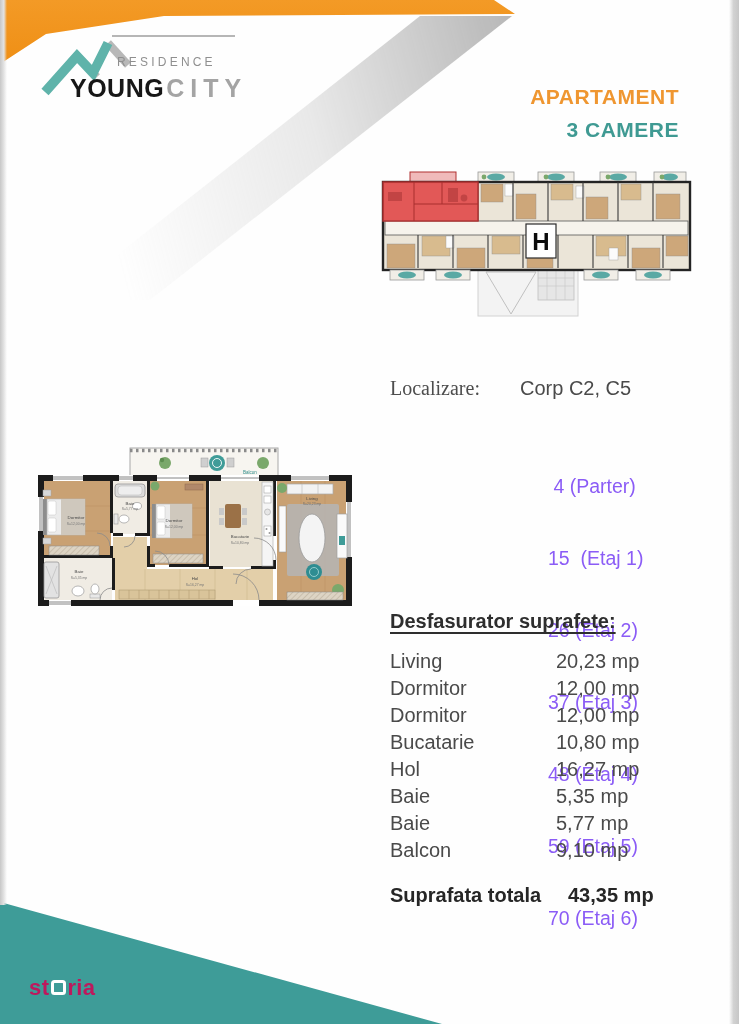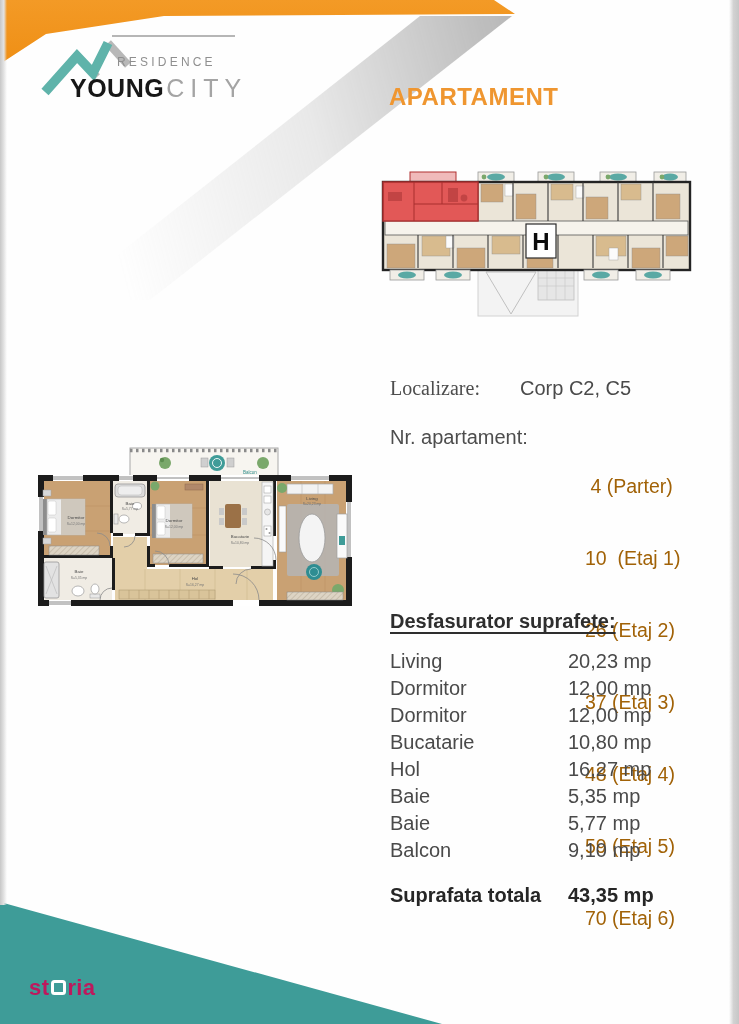--- a/index.html
+++ b/index.html
@@ -34,40 +34,40 @@
     background:#3e9c98;
     clip-path:polygon(0 2px,442px 124px,0 124px);
   }
   
   .brand{position:absolute;left:0;top:0;width:260px;height:140px;z-index:21;}
   .brand svg{position:absolute;left:26px;top:32px;}
   .brand .topline{position:absolute;left:112px;top:35px;width:123px;height:2px;background:#b6b6b6;}
   .brand .residence{position:absolute;left:117px;top:55px;font-size:12px;letter-spacing:3.2px;color:#8f8f8f;font-weight:400;}
   .brand .wordmark{position:absolute;left:70px;top:74px;font-size:25px;white-space:nowrap;}
   .brand .young{font-weight:bold;color:#161616;letter-spacing:.5px;text-align:center;}
-  .brand .city{font-weight:400;color:#a4a4a4;letter-spacing:6px;margin-left:2px;}
-  
-  .title{position:absolute;left:389px;top:80px;width:290px;text-align:left;z-index:6;
-    font-weight:bold;font-size:24px;line-height:33px;letter-spacing:.5px;}
+  .brand .city{font-weight:700;color:#a4a4a4;letter-spacing:6px;margin-left:2px;}
+  
+  .title{position:absolute;left:389px;top:80px;width:290px;text-align:right;z-index:6;
+    font-weight:bold;font-size:21px;line-height:33px;letter-spacing:.5px;}
   .title .l1{color:#ef9630;}
   .title .l2{color:#3f9a93;}
   
   .building-plan{position:absolute;left:378px;top:164px;z-index:6;}
   
   .info-row{position:absolute;font-size:20px;z-index:6;}
   .loc-label{left:390px;top:377px;font-family:Liberation Serif, serif;}
   .loc-value{left:520px;top:377px;color:#4a4a4a;}
   .apt-label{left:390px;top:426px;}
-  .apt-list{position:absolute;left:548px;top:426px;z-index:6;font-size:19.5px;line-height:24px;white-space:pre;color:#a16207;margin-left:37px;}
+  .apt-list{position:absolute;left:548px;top:426px;z-index:6;font-size:19.5px;line-height:24px;white-space:pre;color:#8b5cf6;}
   
   .surf-heading{position:absolute;left:390px;top:610px;z-index:6;font-size:20px;font-weight:bold;color:#2e2e2e;
     text-decoration:underline;text-underline-offset:4px;}
   .surf-table{position:absolute;left:390px;top:650px;width:300px;z-index:6;font-size:20px;color:#4a4a4a;}
   .surf-row{position:relative;height:27px;}
-  .surf-row .val{position:absolute;left:178px;top:0;}
+  .surf-row .val{position:absolute;left:166px;top:0;}
   .surf-total{position:absolute;left:390px;top:884px;width:300px;z-index:6;font-size:20px;font-weight:bold;color:#262626;}
   .surf-total .val{position:absolute;left:178px;top:0;}
   
   .floor-plan{position:absolute;left:35px;top:442px;z-index:8;}
   .floor-plan text{font-family:"Liberation Sans","DejaVu Sans",sans-serif;}
   
   .storia{position:absolute;left:29px;top:975px;z-index:11;color:#be185d;font-size:22px;font-weight:bold;letter-spacing:.4px;}
   .storia .sq{display:inline-block;width:9px;height:9px;border:3.4px solid #fff;border-radius:3.5px;margin:0 1.5px;}
   .disclaimer{position:absolute;left:425px;top:991px;z-index:11;font-size:13.5px;line-height:19px;color:#4f4f4f;white-space:pre;}
 </style>
@@ -87,20 +87,21 @@
       <polyline points="82,11 102,33" fill="none" stroke="#b8b8b8" stroke-width="8"></polyline>
       <polyline points="19,60 51,24 67,41 82,11" fill="none" stroke="#5fb3aa" stroke-width="9.5" stroke-linejoin="miter"></polyline>
     </svg>
     <div class="topline"></div>
     <div class="residence">RESIDENCE</div>
     <div class="wordmark"><span class="young">YOUNG</span><span class="city">CITY</span></div>
   </div>
 
   <div class="title">
     <div class="l1">APARTAMENT</div>
+    <div class="l2">3 CAMERE</div>
   </div>
 
   <svg class="building-plan" width="330" height="160" viewBox="0 0 330 160">
 
     <g>
       <rect x="100" y="106" width="100" height="46" fill="#f3f3f3" stroke="#d2d2d2" stroke-width="1"></rect>
       <polygon points="108,108 158,108 133,150" fill="none" stroke="#c0c0c0" stroke-width="1"></polygon>
       <rect x="160" y="106" width="36" height="30" fill="#e6e6e6" stroke="#bfbfbf" stroke-width="0.8"></rect>
       <line x1="160" y1="114" x2="196" y2="114" stroke="#c9c9c9" stroke-width="0.7"></line>
       <line x1="160" y1="122" x2="196" y2="122" stroke="#c9c9c9" stroke-width="0.7"></line>
@@ -189,24 +190,23 @@
       <rect x="258" y="106" width="34" height="10" fill="#f1eee7" stroke="#9a9a9a" stroke-width="0.8"></rect>
       <ellipse cx="29" cy="111" rx="9" ry="3.5" fill="#3f9c98" opacity="0.85"></ellipse>
       <ellipse cx="75" cy="111" rx="9" ry="3.5" fill="#3f9c98" opacity="0.85"></ellipse>
       <ellipse cx="223" cy="111" rx="9" ry="3.5" fill="#3f9c98" opacity="0.85"></ellipse>
       <ellipse cx="275" cy="111" rx="9" ry="3.5" fill="#3f9c98" opacity="0.85"></ellipse>
     </g>
   </svg>
 
   <div class="info-row loc-label">Localizare:</div>
   <div class="info-row loc-value">Corp C2, C5</div>
-  <div class="info-row apt-label">Nr. apartament:</div>
   <div class="apt-list">
     <div> 4 (Parter)</div>
-    <div>10  (Etaj 1)</div>
+    <div>15  (Etaj 1)</div>
     <div>26 (Etaj 2)</div>
     <div>37 (Etaj 3)</div>
     <div>48 (Etaj 4)</div>
     <div>59 (Etaj 5)</div>
     <div>70 (Etaj 6)</div>
   </div>
 
   <div class="surf-heading">Desfasurator suprafete:</div>
   <div class="surf-table">
     <div class="surf-row"><span>Living</span><span class="val">20,23 mp</span></div>

